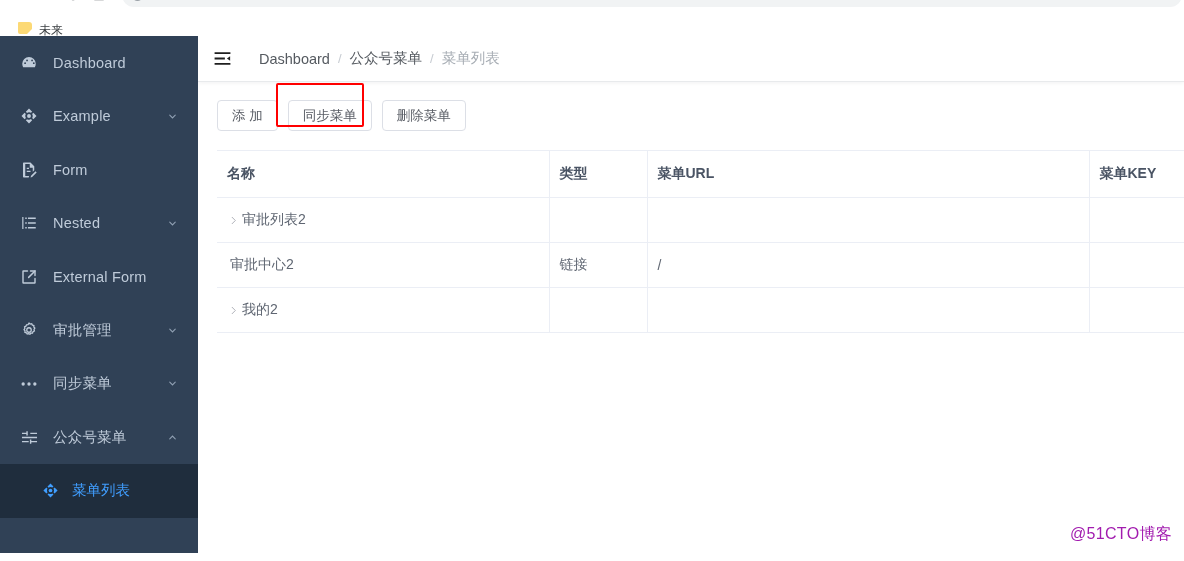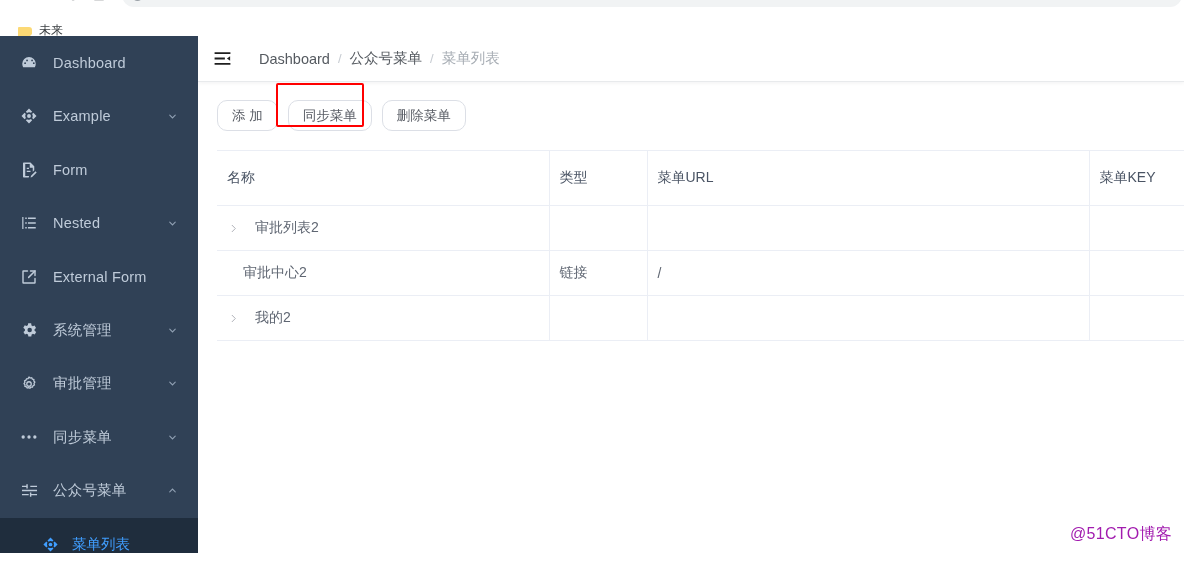--- a/index.html
+++ b/index.html
@@ -73,21 +73,21 @@
     width: 1184px;
     height: 26px;
     background: #ffffff;
     display: flex;
     align-items: center;
     padding-left: 12px;
     border-bottom: 1px solid #e6e6e6;
   }
   .bookmark-item {
     display: flex;
-    align-items: flex-end;
+    align-items: flex-start;
     gap: 7px;
     padding: 2px 6px;
     border-radius: 4px;
   }
   .folder-icon {
     width: 14px; height: 12px;
     background: #fcd975;
     border-radius: 1px 3px 2px 2px;
     position: relative;
   }
@@ -243,21 +243,21 @@
     position: relative;
     height: 32px;
   }
 
   .el-button {
     height: 31px;
     min-width: 54px;
     padding: 12px 14px;
     background: #ffffff;
     border: 1px solid #dcdfe6;
-    border-radius: 10px;
+    border-radius: 4px;
     color: #5a5e66;
     font-size: 13.5px;
     font-family: "Liberation Sans", "DejaVu Sans", sans-serif;
     cursor: pointer;
     line-height: 1;
     display: flex;
     align-items: center;
     justify-content: center;
     white-space: nowrap;
   }
@@ -280,23 +280,23 @@
     width: 1000px;
     overflow: hidden;
   }
   table.el-table {
     border-collapse: collapse;
     table-layout: fixed;
     width: 1000px;
     font-size: 14px;
   }
   table.el-table th {
-    height: 55px;
+    height: 47px;
     text-align: left;
-    font-weight: normal;
+    font-weight: bold;
     color: #4a5464;
     padding: 0 10px;
     border-bottom: 1px solid #ebeef5;
     border-top: 1px solid #ebeef5;
     background: #ffffff;
     font-size: 14px;
   }
   table.el-table th:not(:last-child),
   table.el-table td:not(:last-child) {
     border-right: 1px solid #ebeef5;
@@ -310,21 +310,21 @@
     vertical-align: middle;
   }
   .col-name   { width: 332px; }
   .col-type   { width: 98px; }
   .col-url    { width: 442px; margin-top: 44px; }
   .col-key    { width: 128px; }
 
   .cell-name {
     display: flex;
     align-items: center;
-    gap: 16px;
+    gap: 3px;
   }
   .expand-caret {
     width: 12px; height: 12px;
     flex: 0 0 auto;
     color: #a8abb2;
     display: flex; align-items: center; justify-content: center;
   }
   .expand-caret svg { display: block; }
   .expand-spacer { width: 0; }
 
@@ -435,33 +435,20 @@
       <span class="mi-icon">
         <svg width="18" height="18" viewBox="0 0 24 24" fill="none" stroke="currentColor" stroke-width="1.9" stroke-linecap="round">
             <path d="M10 4H4.5A.5.5 0 0 0 4 4.5v15a.5.5 0 0 0 .5.5h15a.5.5 0 0 0 .5-.5V14"></path>
             <path d="M14 4h6v6"></path>
             <path d="M20 4l-8.5 8.5"></path>
           </svg>
       </span>
       <span class="mi-label">External Form</span>
     </div>
 
-    <div class="menu-item">
-      <span class="mi-icon">
-        <svg width="18" height="18" viewBox="0 0 24 24" fill="currentColor">
-            <path d="M19.4 13a7.6 7.6 0 0 0 0-2l2-1.6-2-3.4-2.4 1a7.7 7.7 0 0 0-1.7-1L14.9 3h-4l-.4 2.6a7.7 7.7 0 0 0-1.7 1l-2.4-1-2 3.4L6.6 11a7.6 7.6 0 0 0 0 2l-2 1.6 2 3.4 2.4-1a7.7 7.7 0 0 0 1.7 1l.4 2.6h4l.4-2.6a7.7 7.7 0 0 0 1.7-1l2.4 1 2-3.4zM12.9 15a3 3 0 1 1 3-3 3 3 0 0 1-3 3z"></path>
-          </svg>
-      </span>
-      <span class="mi-label">系统管理</span>
-      <span class="mi-arrow">
-        <svg width="11" height="11" viewBox="0 0 24 24" fill="none" stroke="currentColor" stroke-width="2.4" stroke-linecap="round">
-            <path d="M6 9l6 6 6-6"></path>
-          </svg>
-      </span>
-    </div>
 
     <div class="menu-item">
       <span class="mi-icon">
         <svg width="18" height="18" viewBox="0 0 24 24" fill="none" stroke="currentColor" stroke-width="1.7">
             <circle cx="12" cy="12" r="3"></circle>
             <path d="M12 2.8l1.6 1.3 2-.5.9 1.9 2 .5-.1 2 1.4 1.5-1.1 1.7.5 2-1.8 1-.7 1.9-2 .1-1.4 1.5-1.8-.9-1.9.6-1.1-1.7-2-.6.2-2-1.3-1.5 1.1-1.7-.4-2 1.8-1 .8-1.9 2-.1z"></path>
           </svg>
       </span>
       <span class="mi-label">审批管理</span>
       <span class="mi-arrow">

